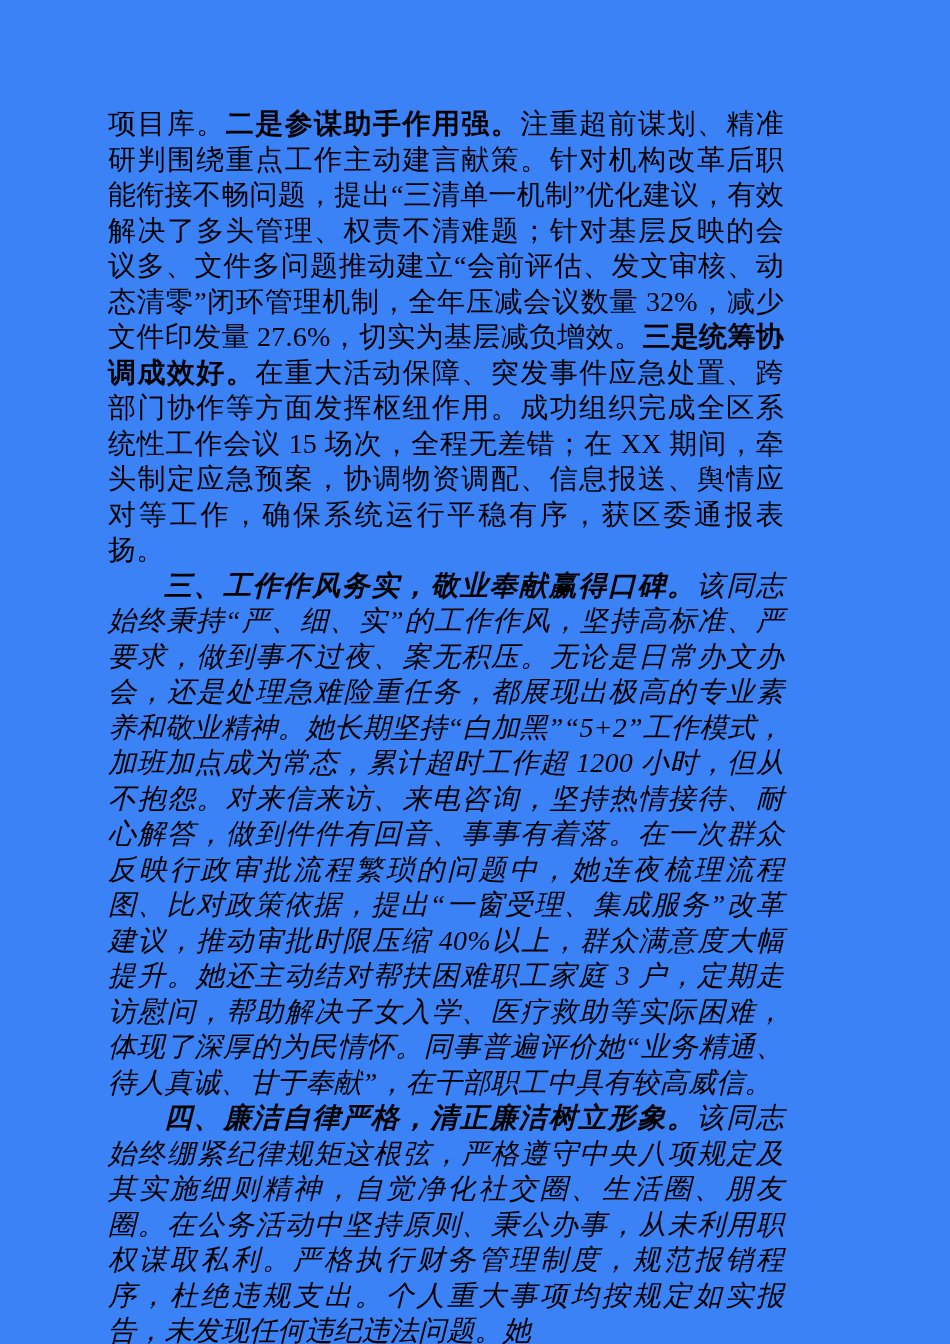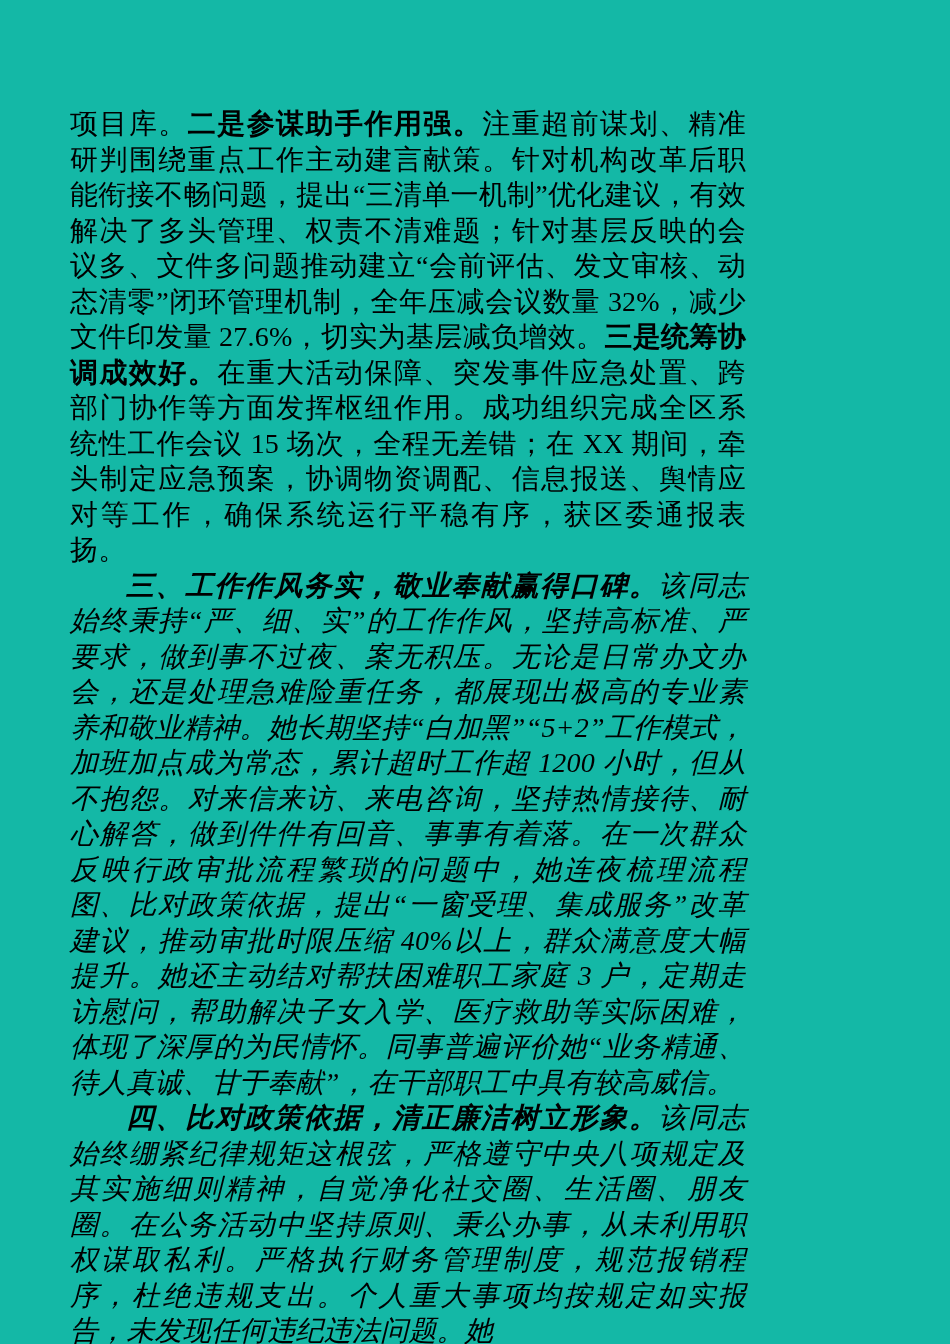--- a/index.html
+++ b/index.html
@@ -10,22 +10,22 @@
   body {
     width: 950px;
     height: 1344px;
     font-family: "Liberation Serif", "DejaVu Serif", serif;
     color: #000000;
   }
   .page {
     box-sizing: border-box;
     width: 950px;
     height: 1344px;
-    padding: 106px 134px 40px 70px;
-    background: #14b8a6;
+    padding: 106px 134px 40px 108px;
+    background: #3b82f6;
     overflow: hidden;
   }
   .content {
     width: 676px;
     font-size: 28px;
     line-height: 35.5px;
     text-align: justify;
     text-justify: inter-ideograph;
     letter-spacing: 0.2px;
   }
@@ -44,15 +44,15 @@
     font-weight: bold;
   }
 </style>
 </head>
 <body>
 
 <div class="page">
   <div class="content">
       <p class="para"><span class="run">项目库。</span><span class="run bold">二是参谋助手作用强。</span><span class="run">注重超前谋划、精准研判围绕重点工作主动建言献策。针对机构改革后职能衔接不畅问题，提出“三清单一机制”优化建议，有效解决了多头管理、权责不清难题；针对基层反映的会议多、文件多问题推动建立“会前评估、发文审核、动态清零”闭环管理机制，全年压减会议数量 32%，减少文件印发量 27.6%，切实为基层减负增效。</span><span class="run bold">三是统筹协调成效好。</span><span class="run">在重大活动保障、突发事件应急处置、跨部门协作等方面发挥枢纽作用。成功组织完成全区系统性工作会议 15 场次，全程无差错；在 XX 期间，牵头制定应急预案，协调物资调配、信息报送、舆情应对等工作，确保系统运行平稳有序，获区委通报表扬。</span></p>
       <p class="para indent"><span class="run bold">三、工作作风务实，敬业奉献赢得口碑。</span><span class="run">该同志始终秉持“严、细、实”的工作作风，坚持高标准、严要求，做到事不过夜、案无积压。无论是日常办文办会，还是处理急难险重任务，都展现出极高的专业素养和敬业精神。她长期坚持“白加黑”“5+2”工作模式，加班加点成为常态，累计超时工作超 1200 小时，但从不抱怨。对来信来访、来电咨询，坚持热情接待、耐心解答，做到件件有回音、事事有着落。在一次群众反映行政审批流程繁琐的问题中，她连夜梳理流程图、比对政策依据，提出“一窗受理、集成服务”改革建议，推动审批时限压缩 40%以上，群众满意度大幅提升。她还主动结对帮扶困难职工家庭 3 户，定期走访慰问，帮助解决子女入学、医疗救助等实际困难，体现了深厚的为民情怀。同事普遍评价她“业务精通、待人真诚、甘于奉献”，在干部职工中具有较高威信。</span></p>
-      <p class="para indent"><span class="run bold">四、比对政策依据，清正廉洁树立形象。</span><span class="run">该同志始终绷紧纪律规矩这根弦，严格遵守中央八项规定及其实施细则精神，自觉净化社交圈、生活圈、朋友圈。在公务活动中坚持原则、秉公办事，从未利用职权谋取私利。严格执行财务管理制度，规范报销程序，杜绝违规支出。个人重大事项均按规定如实报告，未发现任何违纪违法问题。她</span></p>
+      <p class="para indent"><span class="run bold">四、廉洁自律严格，清正廉洁树立形象。</span><span class="run">该同志始终绷紧纪律规矩这根弦，严格遵守中央八项规定及其实施细则精神，自觉净化社交圈、生活圈、朋友圈。在公务活动中坚持原则、秉公办事，从未利用职权谋取私利。严格执行财务管理制度，规范报销程序，杜绝违规支出。个人重大事项均按规定如实报告，未发现任何违纪违法问题。她</span></p>
     </div>
 </div>
 
 </body></html>

